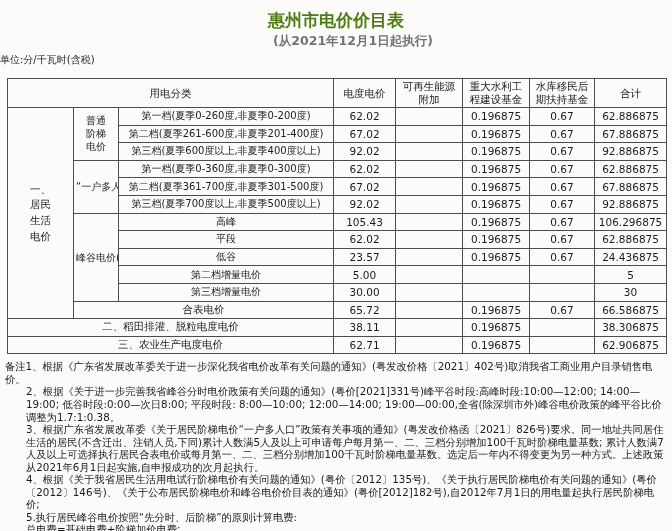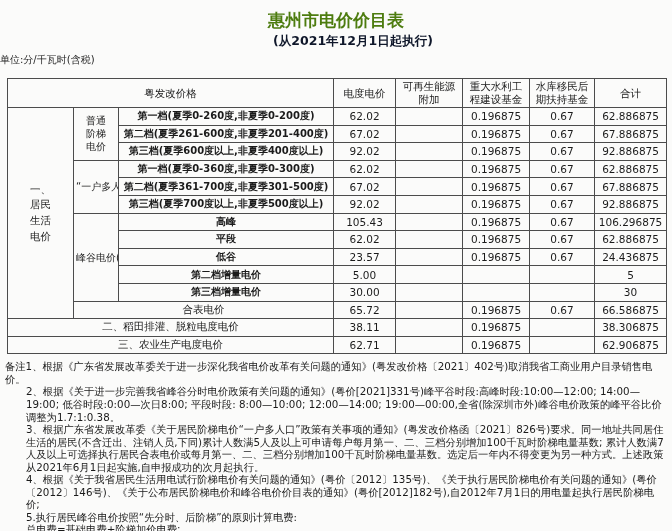--- a/index.html
+++ b/index.html
@@ -6,39 +6,39 @@
   html, body { background: #fbfbfa; }
   body {
     width: 672px; height: 531px;
     color: #1c1c1c;
     font-family: "DejaVu Sans", sans-serif;
     overflow: hidden;
   }
   .page { position: relative; width: 672px; height: 531px; }
 
   .title { margin-top: 9px; text-align: center; font-size: 17px; font-weight: bold; color: #4d7c0f; }
-  .subtitle { margin-top: 1px; text-align: center; font-size: 12.5px; font-weight: bold; color: #0f172a; padding-left: 34px; }
+  .subtitle { margin-top: 1px; text-align: center; font-size: 12.5px; font-weight: bold; color: #737373; padding-left: 34px; }
   .unit { text-align: left; font-size: 10px; margin: 3px 7px 11px 0; color: #222; }
 
   table.price-table {
     margin-left: 7px; width: 659px;
     border-collapse: collapse; table-layout: fixed;
     font-size: 10.5px;
   }
   .price-table th, .price-table td {
     border: 1px solid #4c4c4c;
     text-align: center; vertical-align: middle;
     padding: 0 2px; overflow: hidden; white-space: nowrap;
     color: #1b1b1b;
   }
   .price-table thead th {
     height: 29px; font-weight: normal; white-space: normal; line-height: 1.2; font-size: 10.5px;
   }
   .price-table tbody td { height: 17.6px; }
-  .tier { text-align: left; padding-left: 4px; font-size: 10px; font-weight: bold; }
+  .tier { text-align: left; padding-left: 4px; font-size: 10px; }
   .cat-main { white-space: normal; }
   .cat-main .vwrap { display: inline-block; width: 24px; white-space: normal; line-height: 1.5; text-align: center; }
   .cat-sub { white-space: normal; line-height: 1.3; font-size: 10px; padding: 0 1px; }
   .cat-sub .w2 { display: inline-block; width: 22px; white-space: normal; text-align: center; }
   .label3 { text-align: left; padding-left: 4px; white-space: normal; font-size: 10.5px; }
 
   .notes { margin: 6px 8px 0 5px; font-size: 10.3px; line-height: 1.22; color: #1a1a1a; }
   .notes .note { margin-left: 21px; }
   .notes .note-first { margin-left: 0; }
 </style>
@@ -57,21 +57,21 @@
         <col style="width:45px">
         <col style="width:215px">
       <col style="width:62px">
         <col style="width:67px">
         <col style="width:67px">
       <col style="width:65px">
         <col style="width:72px">
     </colgroup>
     <thead>
       <tr>
-        <th colspan="3">粤发改价格</th>
+        <th colspan="3">用电分类</th>
         <th>电度电价</th>
         <th>可再生能源附加</th>
         <th>重大水利工程建设基金</th>
         <th>水库移民后期扶持基金</th>
         <th>合计</th>
       </tr>
     </thead>
     <tbody>
       <tr>
         <td rowspan="12" class="cat-main"><span class="vwrap">一、居民生活电价</span></td>

